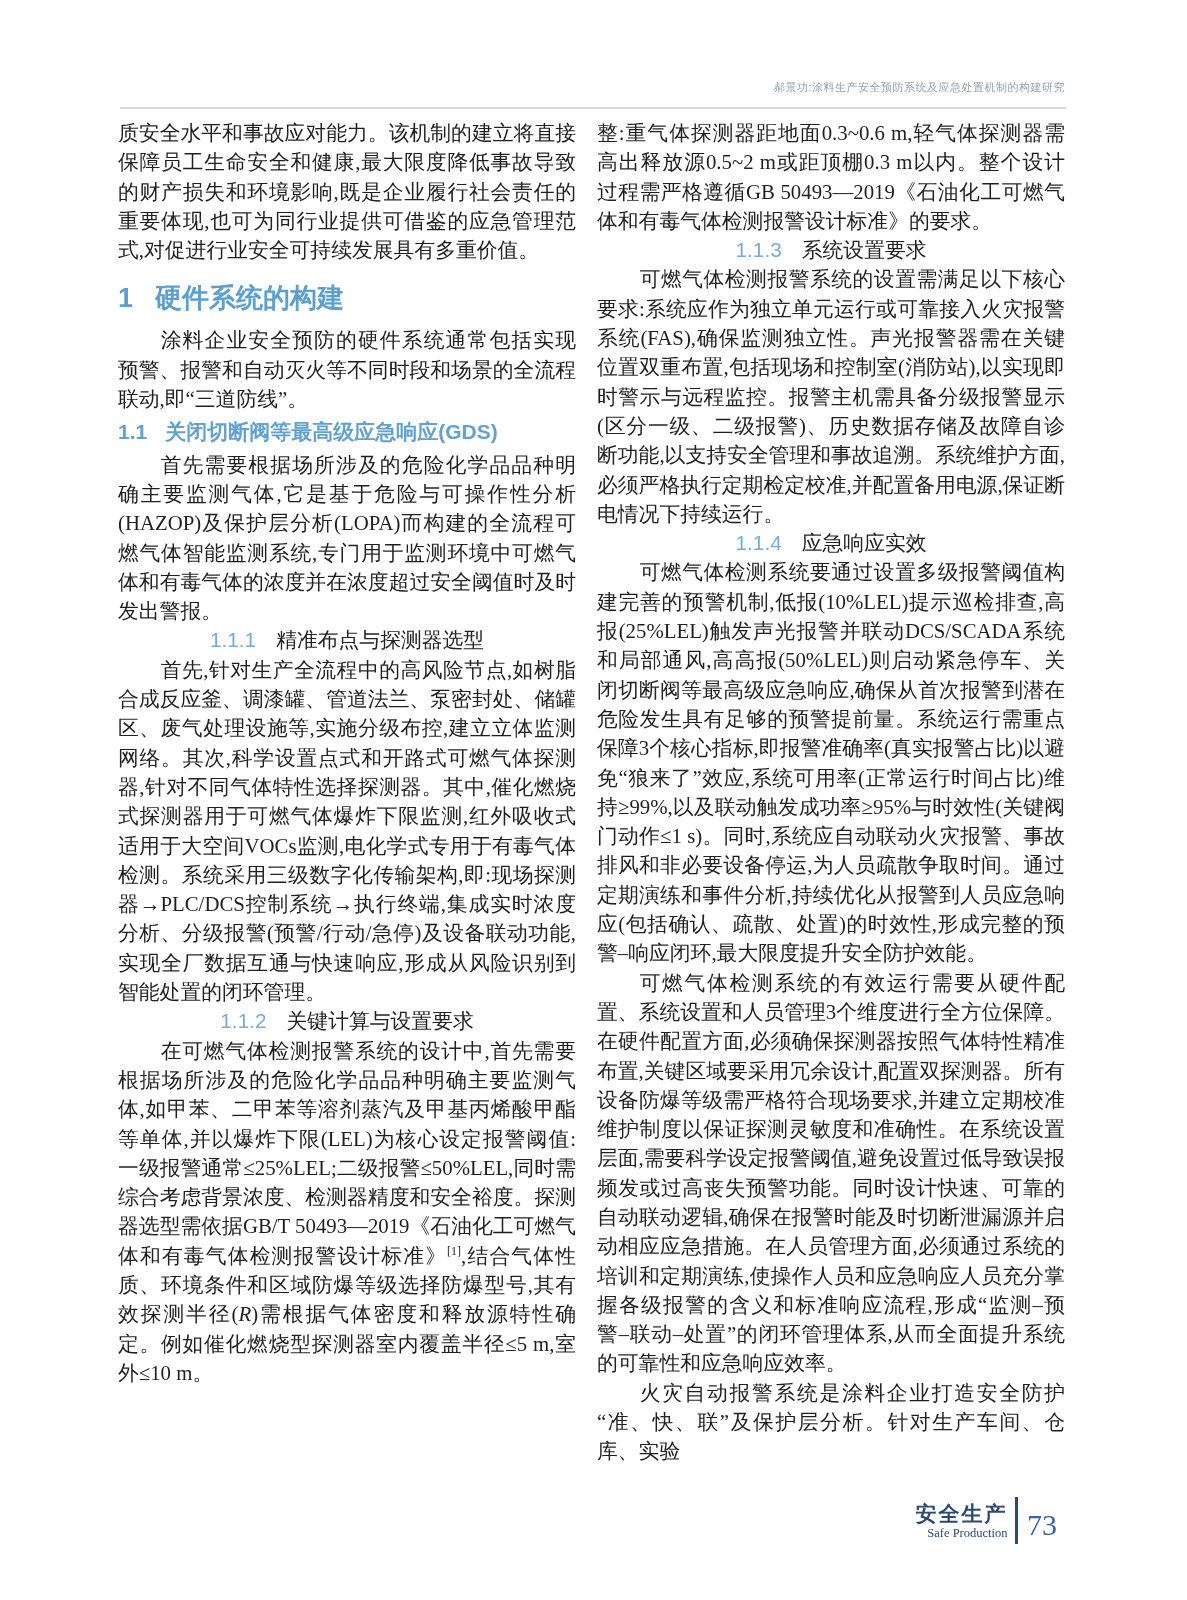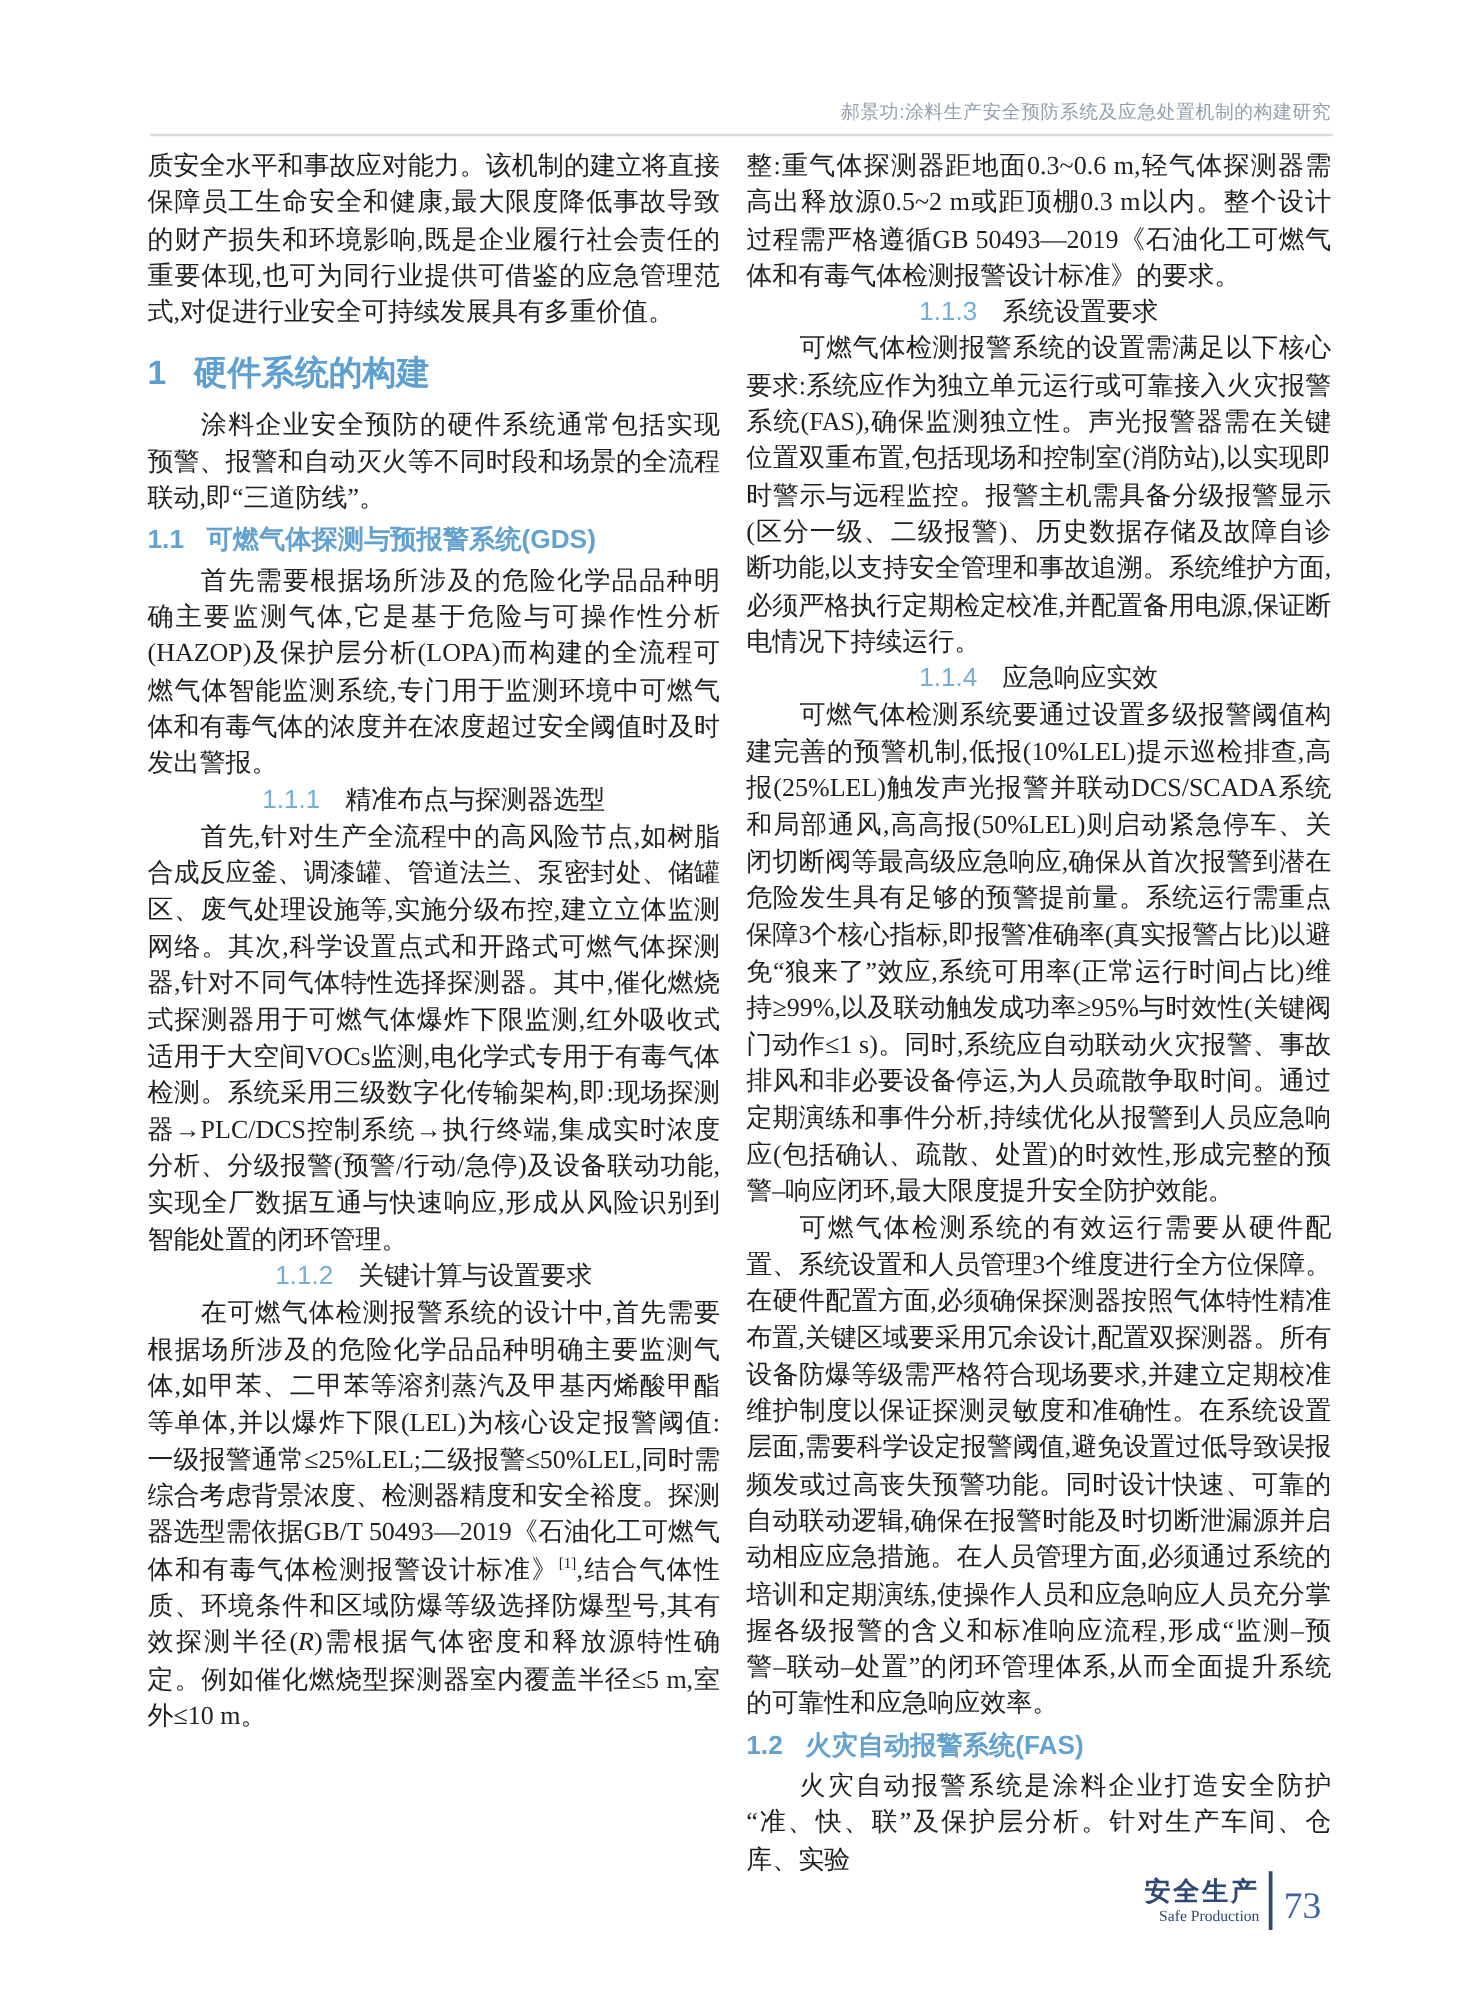--- a/index.html
+++ b/index.html
@@ -10,21 +10,21 @@
     font-family:"Liberation Serif","DejaVu Serif",serif;
     overflow:hidden;
   }
   .page{position:absolute;inset:0;}
 
   
   .running-title{
     position:absolute;top:80px;left:121px;width:944px;
     text-align:right;
     font-family:"Liberation Sans","DejaVu Sans",sans-serif;
-    font-size:15px;color:#93A0AC;letter-spacing:.5px;
+    font-size:11px;color:#93A0AC;letter-spacing:.5px;
   }
   .header-rule{
     position:absolute;top:107px;left:120px;width:946px;height:2px;
     background:#dcdcdc;
   }
 
   
   .column{
     position:absolute;top:118px;
     font-size:20.8px;line-height:29.3px;color:#1f1f1f;
@@ -87,35 +87,34 @@
 <body>
 
 <div class="page">
   <div class="running-title">郝景功:涂料生产安全预防系统及应急处置机制的构建研究</div>
   <div class="header-rule"></div>
 
   <div class="column col-left">
       <p class="para">质安全水平和事故应对能力。该机制的建立将直接保障员工生命安全和健康,最大限度降低事故导致的财产损失和环境影响,既是企业履行社会责任的重要体现,也可为同行业提供可借鉴的应急管理范式,对促进行业安全可持续发展具有多重价值。</p>
       <div class="h1"><span class="num">1</span><span class="ttl">硬件系统的构建</span></div>
       <p class="para indent">涂料企业安全预防的硬件系统通常包括实现预警、报警和自动灭火等不同时段和场景的全流程联动,即“三道防线”。</p>
-      <div class="h2"><span class="num">1.1</span><span class="ttl">可燃气体探测与预报警系统(GDS)</span></div>
+      <div class="h2"><span class="num">1.1</span><span class="ttl">关闭切断阀等最高级应急响应(GDS)</span></div>
       <p class="para indent">首先需要根据场所涉及的危险化学品品种明确主要监测气体,它是基于危险与可操作性分析(HAZOP)及保护层分析(LOPA)而构建的全流程可燃气体智能监测系统,专门用于监测环境中可燃气体和有毒气体的浓度并在浓度超过安全阈值时及时发出警报。</p>
       <div class="h3"><span class="num">1.1.1</span><span class="ttl">精准布点与探测器选型</span></div>
       <p class="para indent">首先,针对生产全流程中的高风险节点,如树脂合成反应釜、调漆罐、管道法兰、泵密封处、储罐区、废气处理设施等,实施分级布控,建立立体监测网络。其次,科学设置点式和开路式可燃气体探测器,针对不同气体特性选择探测器。其中,催化燃烧式探测器用于可燃气体爆炸下限监测,红外吸收式适用于大空间VOCs监测,电化学式专用于有毒气体检测。系统采用三级数字化传输架构,即:现场探测器→PLC/DCS控制系统→执行终端,集成实时浓度分析、分级报警(预警/行动/急停)及设备联动功能,实现全厂数据互通与快速响应,形成从风险识别到智能处置的闭环管理。</p>
       <div class="h3"><span class="num">1.1.2</span><span class="ttl">关键计算与设置要求</span></div>
       <p class="para indent"><span>在可燃气体检测报警系统的设计中,首先需要根据场所涉及的危险化学品品种明确主要监测气体,如甲苯、二甲苯等溶剂蒸汽及甲基丙烯酸甲酯等单体,并以爆炸下限(LEL)为核心设定报警阈值:一级报警通常≤25%LEL;二级报警≤50%LEL,同时需综合考虑背景浓度、检测器精度和安全裕度。探测器选型需依据GB/T 50493—2019《石油化工可燃气体和有毒气体检测报警设计标准》</span><sup>[1]</sup><span>,结合气体性质、环境条件和区域防爆等级选择防爆型号,其有效探测半径(</span><span class="it">R</span><span>)需根据气体密度和释放源特性确定。例如催化燃烧型探测器室内覆盖半径≤5 m,室外≤10 m。</span></p>
     </div>
   <div class="column col-right">
       <p class="para">整:重气体探测器距地面0.3~0.6 m,轻气体探测器需高出释放源0.5~2 m或距顶棚0.3 m以内。整个设计过程需严格遵循GB 50493—2019《石油化工可燃气体和有毒气体检测报警设计标准》的要求。</p>
       <div class="h3"><span class="num">1.1.3</span><span class="ttl">系统设置要求</span></div>
       <p class="para indent">可燃气体检测报警系统的设置需满足以下核心要求:系统应作为独立单元运行或可靠接入火灾报警系统(FAS),确保监测独立性。声光报警器需在关键位置双重布置,包括现场和控制室(消防站),以实现即时警示与远程监控。报警主机需具备分级报警显示(区分一级、二级报警)、历史数据存储及故障自诊断功能,以支持安全管理和事故追溯。系统维护方面,必须严格执行定期检定校准,并配置备用电源,保证断电情况下持续运行。</p>
       <div class="h3"><span class="num">1.1.4</span><span class="ttl">应急响应实效</span></div>
       <p class="para indent">可燃气体检测系统要通过设置多级报警阈值构建完善的预警机制,低报(10%LEL)提示巡检排查,高报(25%LEL)触发声光报警并联动DCS/SCADA系统和局部通风,高高报(50%LEL)则启动紧急停车、关闭切断阀等最高级应急响应,确保从首次报警到潜在危险发生具有足够的预警提前量。系统运行需重点保障3个核心指标,即报警准确率(真实报警占比)以避免“狼来了”效应,系统可用率(正常运行时间占比)维持≥99%,以及联动触发成功率≥95%与时效性(关键阀门动作≤1 s)。同时,系统应自动联动火灾报警、事故排风和非必要设备停运,为人员疏散争取时间。通过定期演练和事件分析,持续优化从报警到人员应急响应(包括确认、疏散、处置)的时效性,形成完整的预警–响应闭环,最大限度提升安全防护效能。</p>
       <p class="para indent">可燃气体检测系统的有效运行需要从硬件配置、系统设置和人员管理3个维度进行全方位保障。在硬件配置方面,必须确保探测器按照气体特性精准布置,关键区域要采用冗余设计,配置双探测器。所有设备防爆等级需严格符合现场要求,并建立定期校准维护制度以保证探测灵敏度和准确性。在系统设置层面,需要科学设定报警阈值,避免设置过低导致误报频发或过高丧失预警功能。同时设计快速、可靠的自动联动逻辑,确保在报警时能及时切断泄漏源并启动相应应急措施。在人员管理方面,必须通过系统的培训和定期演练,使操作人员和应急响应人员充分掌握各级报警的含义和标准响应流程,形成“监测–预警–联动–处置”的闭环管理体系,从而全面提升系统的可靠性和应急响应效率。</p>
-      <div class="h2"><span class="num">1.2</span><span class="ttl">火灾自动报警系统(FAS)</span></div>
       <p class="para indent">火灾自动报警系统是涂料企业打造安全防护“准、快、联”及保护层分析。针对生产车间、仓库、实验</p>
     </div>
 
   <div class="footer">
     <div class="footer-names">
       <div class="footer-cn">安全生产</div>
       <div class="footer-en">Safe Production</div>
     </div>
     <div class="footer-bar"></div>
     <div class="footer-page">73</div>

